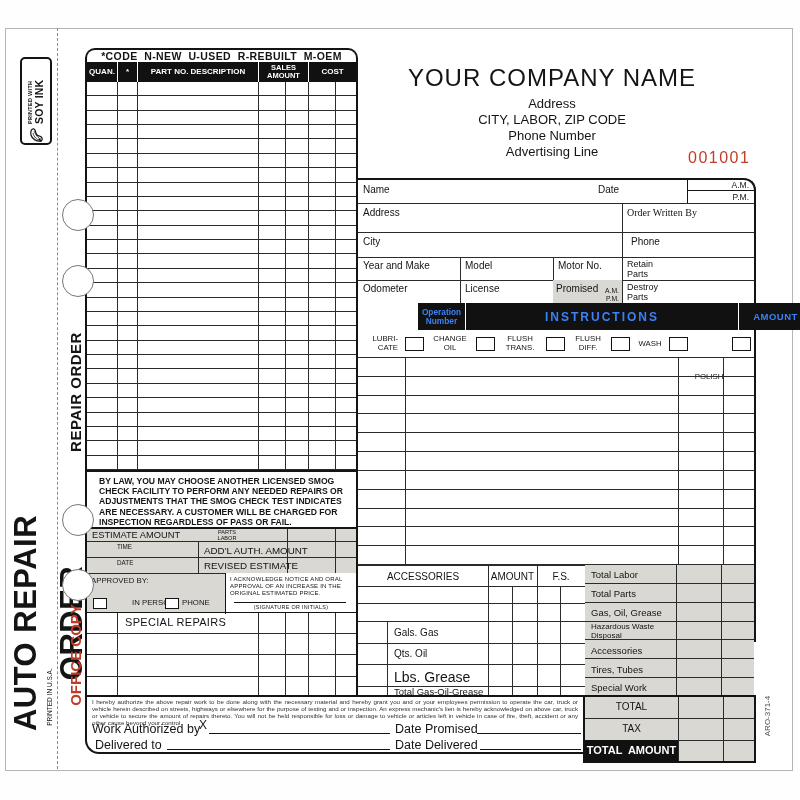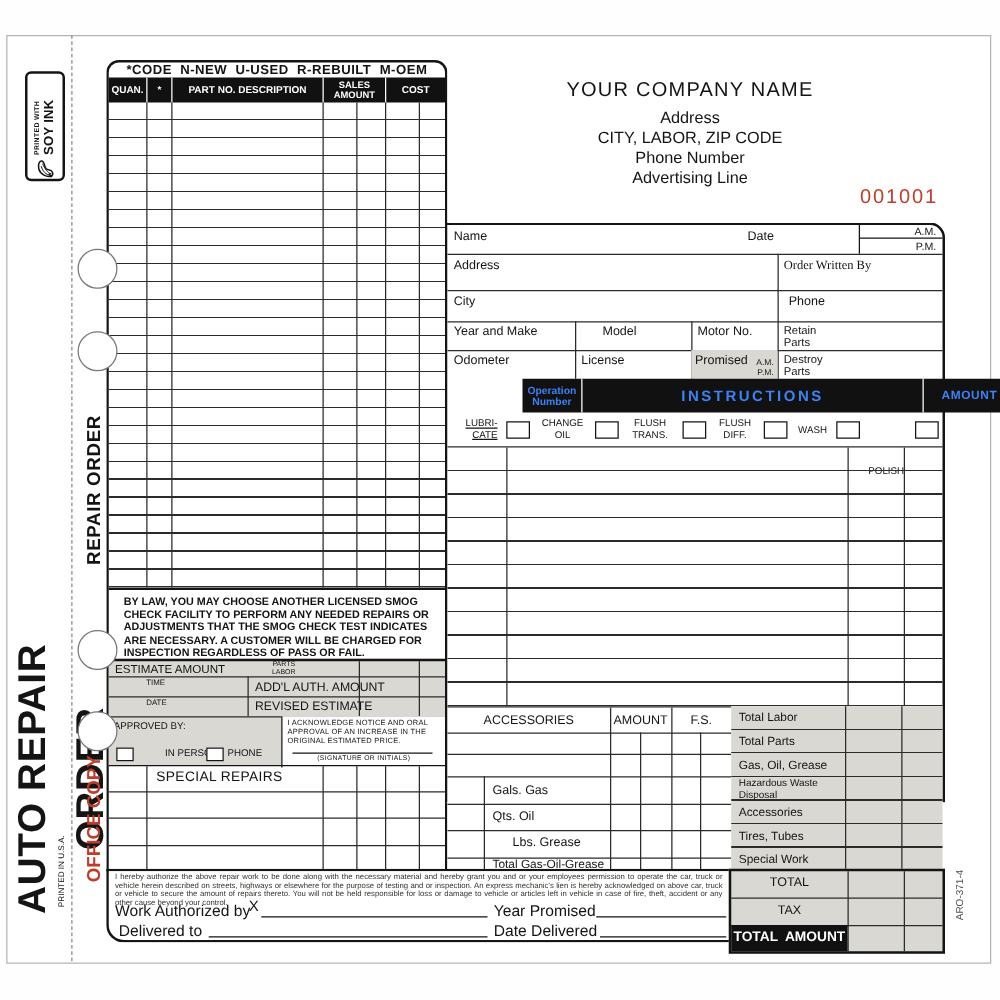--- a/index.html
+++ b/index.html
@@ -85,21 +85,21 @@
     </div>
   </div>
 
   <div class="abs rot" style="left:-124px;top:600px;width:300px;height:46px;font-size:31px;font-weight:bold;letter-spacing:.5px;text-align:center;line-height:46px;">AUTO REPAIR ORDER</div>
   <div class="abs rot" style="left:5px;top:692px;width:90px;height:10px;font-size:6.5px;text-align:center;line-height:10px;">PRINTED IN U.S.A.</div>
   <div class="abs rot" style="left:11px;top:383px;width:130px;height:18px;font-size:15px;font-weight:bold;text-align:center;line-height:18px;letter-spacing:.5px;">REPAIR ORDER</div>
   <div class="abs rot redtxt" style="left:16px;top:646px;width:120px;height:18px;font-size:15px;font-weight:bold;text-align:center;line-height:18px;">OFFICE  COPY</div>
   <div class="abs rot" style="left:728px;top:711px;width:80px;height:10px;font-size:8px;color:#55504c;text-align:center;line-height:10px;">ARO-371-4</div>
 
   <div class="abs" style="left:402px;top:64px;width:300px;text-align:center;">
-    <div style="font-size:16px;letter-spacing:1px;">YOUR  COMPANY  NAME</div>
+    <div style="font-size:24px;letter-spacing:1px;">YOUR  COMPANY  NAME</div>
     <div style="font-size:13px;margin-top:4px;">Address</div>
     <div style="font-size:13px;margin-top:1px;">CITY, LABOR, ZIP CODE</div>
     <div style="font-size:13px;margin-top:1px;">Phone Number</div>
     <div style="font-size:13px;margin-top:1px;">Advertising Line</div>
   </div>
   <div class="abs redtxt" style="left:688px;top:149px;font-size:16px;letter-spacing:1.5px;">001001</div>
 
   <div class="abs parts-block">
     <div class="abs code-band prewrap">*CODE  N-NEW  U-USED  R-REBUILT  M-OEM</div>
     <div class="abs parts-head">
@@ -175,21 +175,21 @@
       <div style="position:absolute;left:0;top:12px;width:100%;height:11px;font-size:8.5px;text-align:right;padding-right:5px;box-sizing:border-box;">P.M.</div>
     </div>
 
     <div class="abs fld" style="left:5px;top:27px;">Address</div>
     <div class="abs fld" style="left:269px;top:27px;font-family:Liberation Serif, serif;">Order Written By</div>
 
     <div class="abs fld" style="left:5px;top:56px;">City</div>
     <div class="abs fld" style="left:273px;top:56px;">Phone</div>
 
     <div class="abs fld" style="left:5px;top:80px;">Year and Make</div>
-    <div class="abs fld" style="left:124px;top:80px;">Model</div>
+    <div class="abs fld" style="left:107px;top:80px;">Model</div>
     <div class="abs fld" style="left:200px;top:80px;">Motor No.</div>
     <div class="abs pre" style="left:269px;top:79px;font-size:9px;line-height:10px;">Retain
 Parts</div>
 
     <div class="abs fld" style="left:5px;top:103px;">Odometer</div>
     <div class="abs fld" style="left:107px;top:103px;">License</div>
     <div class="abs" style="left:195px;top:100px;width:69px;height:23px;background:#d9d8d3;">
       <span style="position:absolute;left:3px;top:3px;font-size:10px;">Promised</span>
       <span class="pre" style="position:absolute;right:3px;bottom:1px;font-size:6.8px;line-height:7.5px;text-align:right;">A.M.
 P.M.</span>
@@ -198,21 +198,21 @@
 Parts</div>
 
     <div class="abs ophead">
       <div class="c pre" style="width:47px;font-size:8.3px;font-weight:bold;line-height:9px;text-align:center;">Operation
 Number</div>
       <div class="c" style="width:273px;font-size:12px;font-weight:bold;letter-spacing:2px;">INSTRUCTIONS</div>
       <div class="c" style="width:74px;font-size:9.5px;font-weight:bold;letter-spacing:.5px;">AMOUNT</div>
     </div>
 
     <div class="abs" style="left:0;top:150px;width:396px;height:28px;border-bottom:1px solid #2b2b2b;box-sizing:border-box;">
-      <div class="abs pre" style="left:8px;top:5px;width:32px;font-size:7.8px;line-height:8.5px;text-align:right;text-decoration:underline;">LUBRI-
+      <div class="abs pre" style="left:8px;top:5px;width:32px;font-size:7.8px;line-height:8.5px;text-align:right;">LUBRI-
 CATE</div>
       <span class="abs cb" style="left:47px;top:7px;width:17px;height:12px;"></span>
       <div class="abs pre" style="left:72px;top:5px;width:40px;font-size:7.8px;line-height:8.5px;text-align:center;">CHANGE
 OIL</div>
       <span class="abs cb" style="left:118px;top:7px;width:17px;height:12px;"></span>
       <div class="abs pre" style="left:142px;top:5px;width:40px;font-size:7.8px;line-height:8.5px;text-align:center;">FLUSH
 TRANS.</div>
       <span class="abs cb" style="left:188px;top:7px;width:17px;height:12px;"></span>
       <div class="abs pre" style="left:212px;top:5px;width:36px;font-size:7.8px;line-height:8.5px;text-align:center;">FLUSH
 DIFF.</div>
@@ -235,42 +235,42 @@
       <div class="abs hline" style="left:0;top:77px;width:227px;"></div>
       <div class="abs hline" style="left:0;top:98px;width:227px;"></div>
       <div class="abs hline" style="left:0;top:120px;width:227px;"></div>
       <div class="abs vline" style="left:130px;top:0;height:132px;"></div>
       <div class="abs vline" style="left:154px;top:20px;height:112px;"></div>
       <div class="abs vline" style="left:179px;top:0;height:132px;"></div>
       <div class="abs vline" style="left:202px;top:20px;height:112px;"></div>
       <div class="abs vline" style="left:29px;top:55px;height:77px;"></div>
       <div class="abs" style="left:36px;top:61px;font-size:10px;">Gals. Gas</div>
       <div class="abs" style="left:36px;top:82px;font-size:10px;">Qts. Oil</div>
-      <div class="abs" style="left:36px;top:103px;font-size:10px;margin-left:16px;">Lbs. Grease</div>
+      <div class="abs" style="left:36px;top:103px;font-size:14px;">Lbs. Grease</div>
       <div class="abs" style="left:36px;top:120px;font-size:9.5px;">Total Gas-Oil-Grease</div>
     </div>
 
     <div class="abs totals-col">
       <div class="tot-lbl" style="top:4px;">Total Labor</div>
       <div class="tot-lbl" style="top:23px;">Total Parts</div>
       <div class="tot-lbl" style="top:42px;">Gas, Oil, Grease</div>
       <div class="tot-lbl pre" style="top:58px;font-size:8px;line-height:8.5px;">Hazardous Waste
 Disposal</div>
       <div class="tot-lbl" style="top:80px;">Accessories</div>
       <div class="tot-lbl" style="top:99px;">Tires, Tubes</div>
       <div class="tot-lbl" style="top:117px;">Special Work</div>
     </div>
   </div>
 
   <div class="abs footer-left">
     <div style="position:absolute;left:5px;top:2px;width:486px;font-size:6.2px;line-height:6.9px;text-align:justify;color:#33302c;">I hereby authorize the above repair work to be done along with the necessary material and hereby grant you and or your employees permission to operate the car, truck or vehicle herein described on streets, highways or elsewhere for the purpose of testing and or inspection. An express mechanic's lien is hereby acknowledged on above car, truck or vehicle to secure the amount of repairs thereto. You will not be held responsible for loss or damage to vehicle or articles left in vehicle in case of fire, theft, accident or any other cause beyond your control.</div>
     <div class="abs" style="left:5px;top:25px;font-size:12.5px;">Work Authorized by</div>
     <div class="abs" style="left:112px;top:21px;font-size:12px;">X</div>
     <div class="abs uline" style="left:122px;top:36px;width:181px;"></div>
-    <div class="abs" style="left:308px;top:25px;font-size:12.5px;">Year Promised</div>
+    <div class="abs" style="left:308px;top:25px;font-size:12.5px;">Date Promised</div>
     <div class="abs uline" style="left:390px;top:36px;width:104px;"></div>
     <div class="abs" style="left:8px;top:41px;font-size:12.5px;">Delivered to</div>
     <div class="abs uline" style="left:80px;top:52px;width:223px;"></div>
     <div class="abs" style="left:308px;top:41px;font-size:12.5px;">Date Delivered</div>
     <div class="abs uline" style="left:393px;top:52px;width:101px;"></div>
   </div>
 
   <div class="abs totals-block">
     <div class="abs hline" style="left:0;top:21px;width:169px;"></div>
     <div class="abs hline" style="left:0;top:43px;width:169px;"></div>

